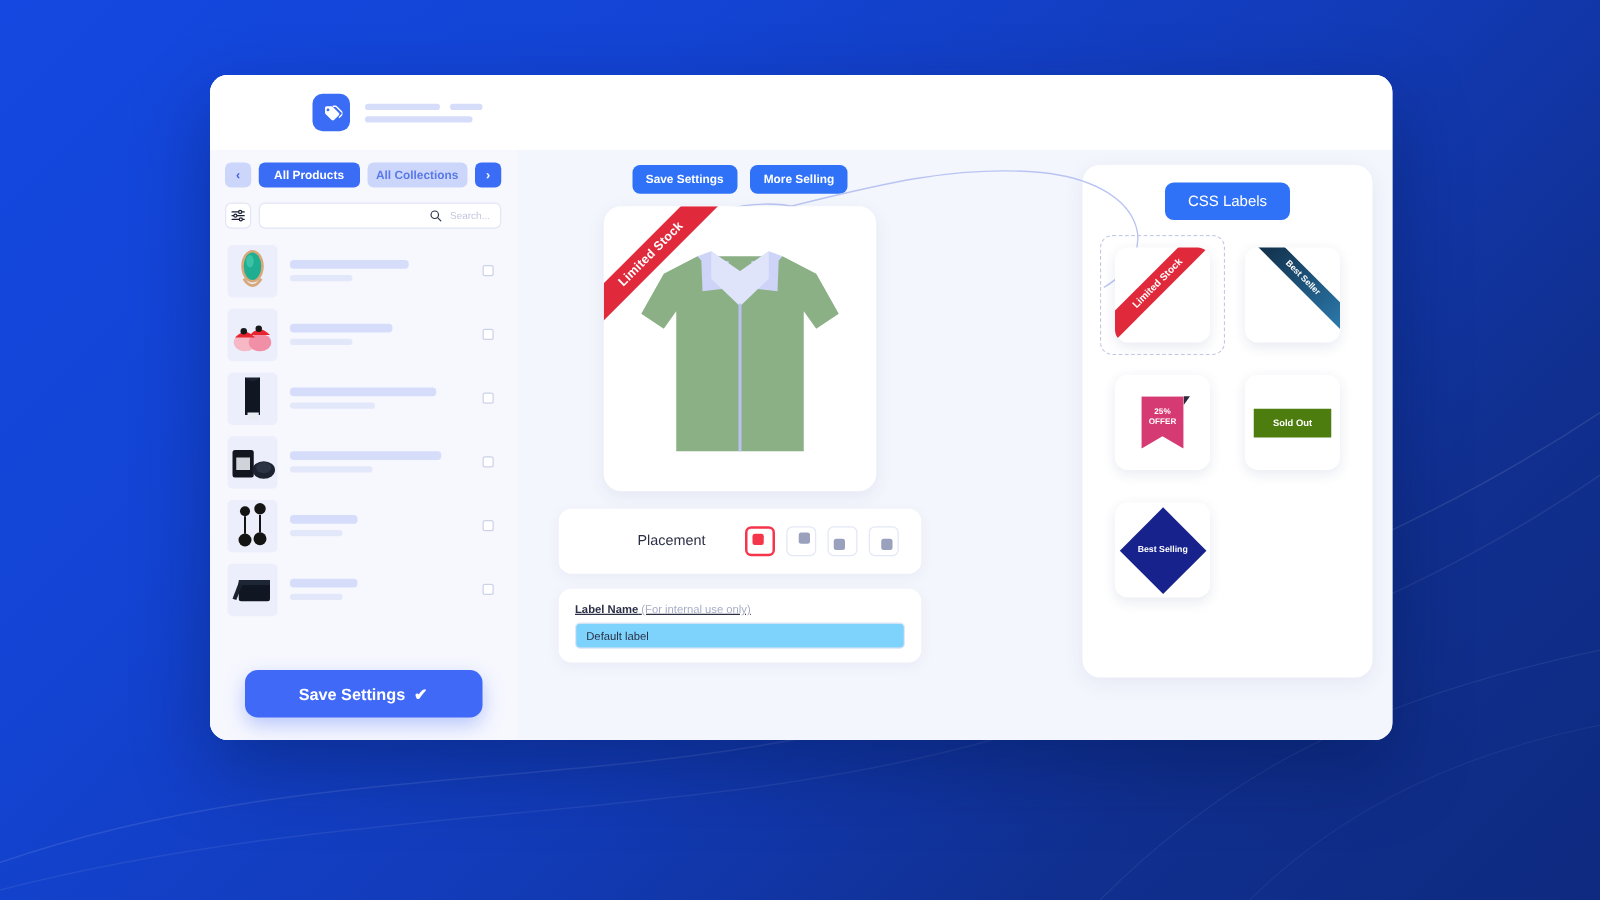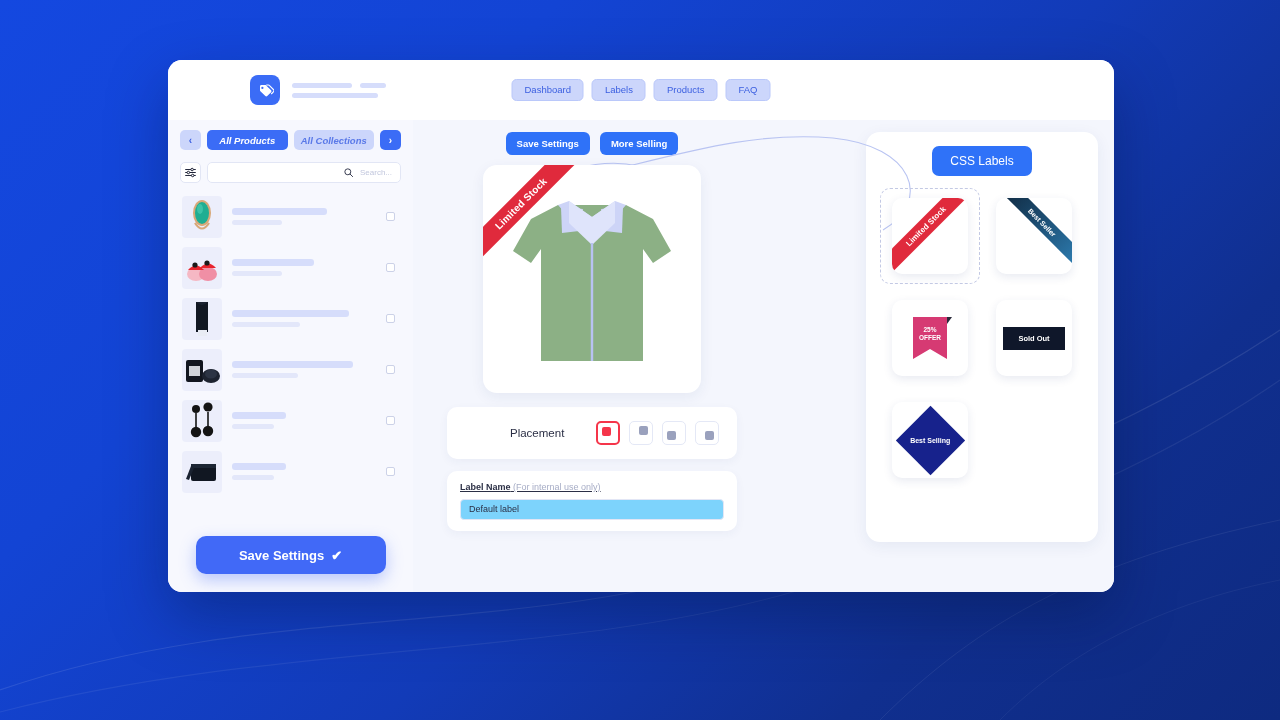--- a/index.html
+++ b/index.html
@@ -90,21 +90,20 @@
   .arrow-left { background: #ccd6fb; color: #3b5fe0; }
   .arrow-right { background: #3b6cf6; color: #fff; }
   .tab {
     flex: 1;
     height: 20px;
     border-radius: 5px;
     display: flex; align-items: center; justify-content: center;
     font-size: 9.5px; font-weight: bold;
     cursor: pointer;
     white-space: nowrap;
-    font-style: italic;
   }
   .tab.active { background: #3b6cf6; color: #fff; }
   .tab.inactive { background: #ccd6fb; color: #5a79e8; }
 
   .search-row { display: flex; align-items: center; gap: 6px; margin-top: 12px; }
   .filter-btn {
     width: 21px; height: 21px;
     border: 1px solid #e2e6f5;
     border-radius: 5px;
     background: #fff;
@@ -327,21 +326,21 @@
     font-size: 7px; font-weight: bold;
     transform: rotate(45deg);
     right: -30px; top: 17px;
     background: linear-gradient(90deg, #0e2236 0%, #1b4a6e 45%, #2f82b8 100%);
   }
   .badge-flat {
     font-size: 7.5px; font-weight: bold; color: #fff;
     padding: 7px 0; width: 62px; text-align: center;
   }
   .badge-blue { background: #14a7ec; border-radius: 2px; }
-  .badge-orange { background: #0f172a; }
+  .badge-orange { background: #4d7c0f; }
   .ribbon-pink { position: relative; width: 34px; }
   .ribbon-pink .body {
     background: #d63a73;
     width: 34px; height: 42px;
     color: #fff; font-size: 6.5px; font-weight: bold;
     text-align: center;
     padding-top: 9px;
     line-height: 1.25;
     clip-path: polygon(0 0, 100% 0, 100% 100%, 50% 76%, 0 100%);
   }
@@ -387,26 +386,20 @@
       </svg>
     </div>
     <div class="logo-skel">
       <div class="row">
         <div class="sk" style="width:60px"></div>
         <div class="sk" style="width:26px"></div>
       </div>
       <div class="sk" style="width:86px"></div>
     </div>
 
-    <div class="topnav">
-      <button class="nav-btn">Dashboard</button>
-      <button class="nav-btn">Labels</button>
-      <button class="nav-btn">Products</button>
-      <button class="nav-btn">FAQ</button>
-    </div>
   </div>
 
   <div class="app-body">
 
     <div class="sidebar">
 
       <div class="tabs-row">
         <div class="arrow-btn arrow-left">‹</div>
         <div class="tab active">All Products</div>
         <div class="tab inactive">All Collections</div>

